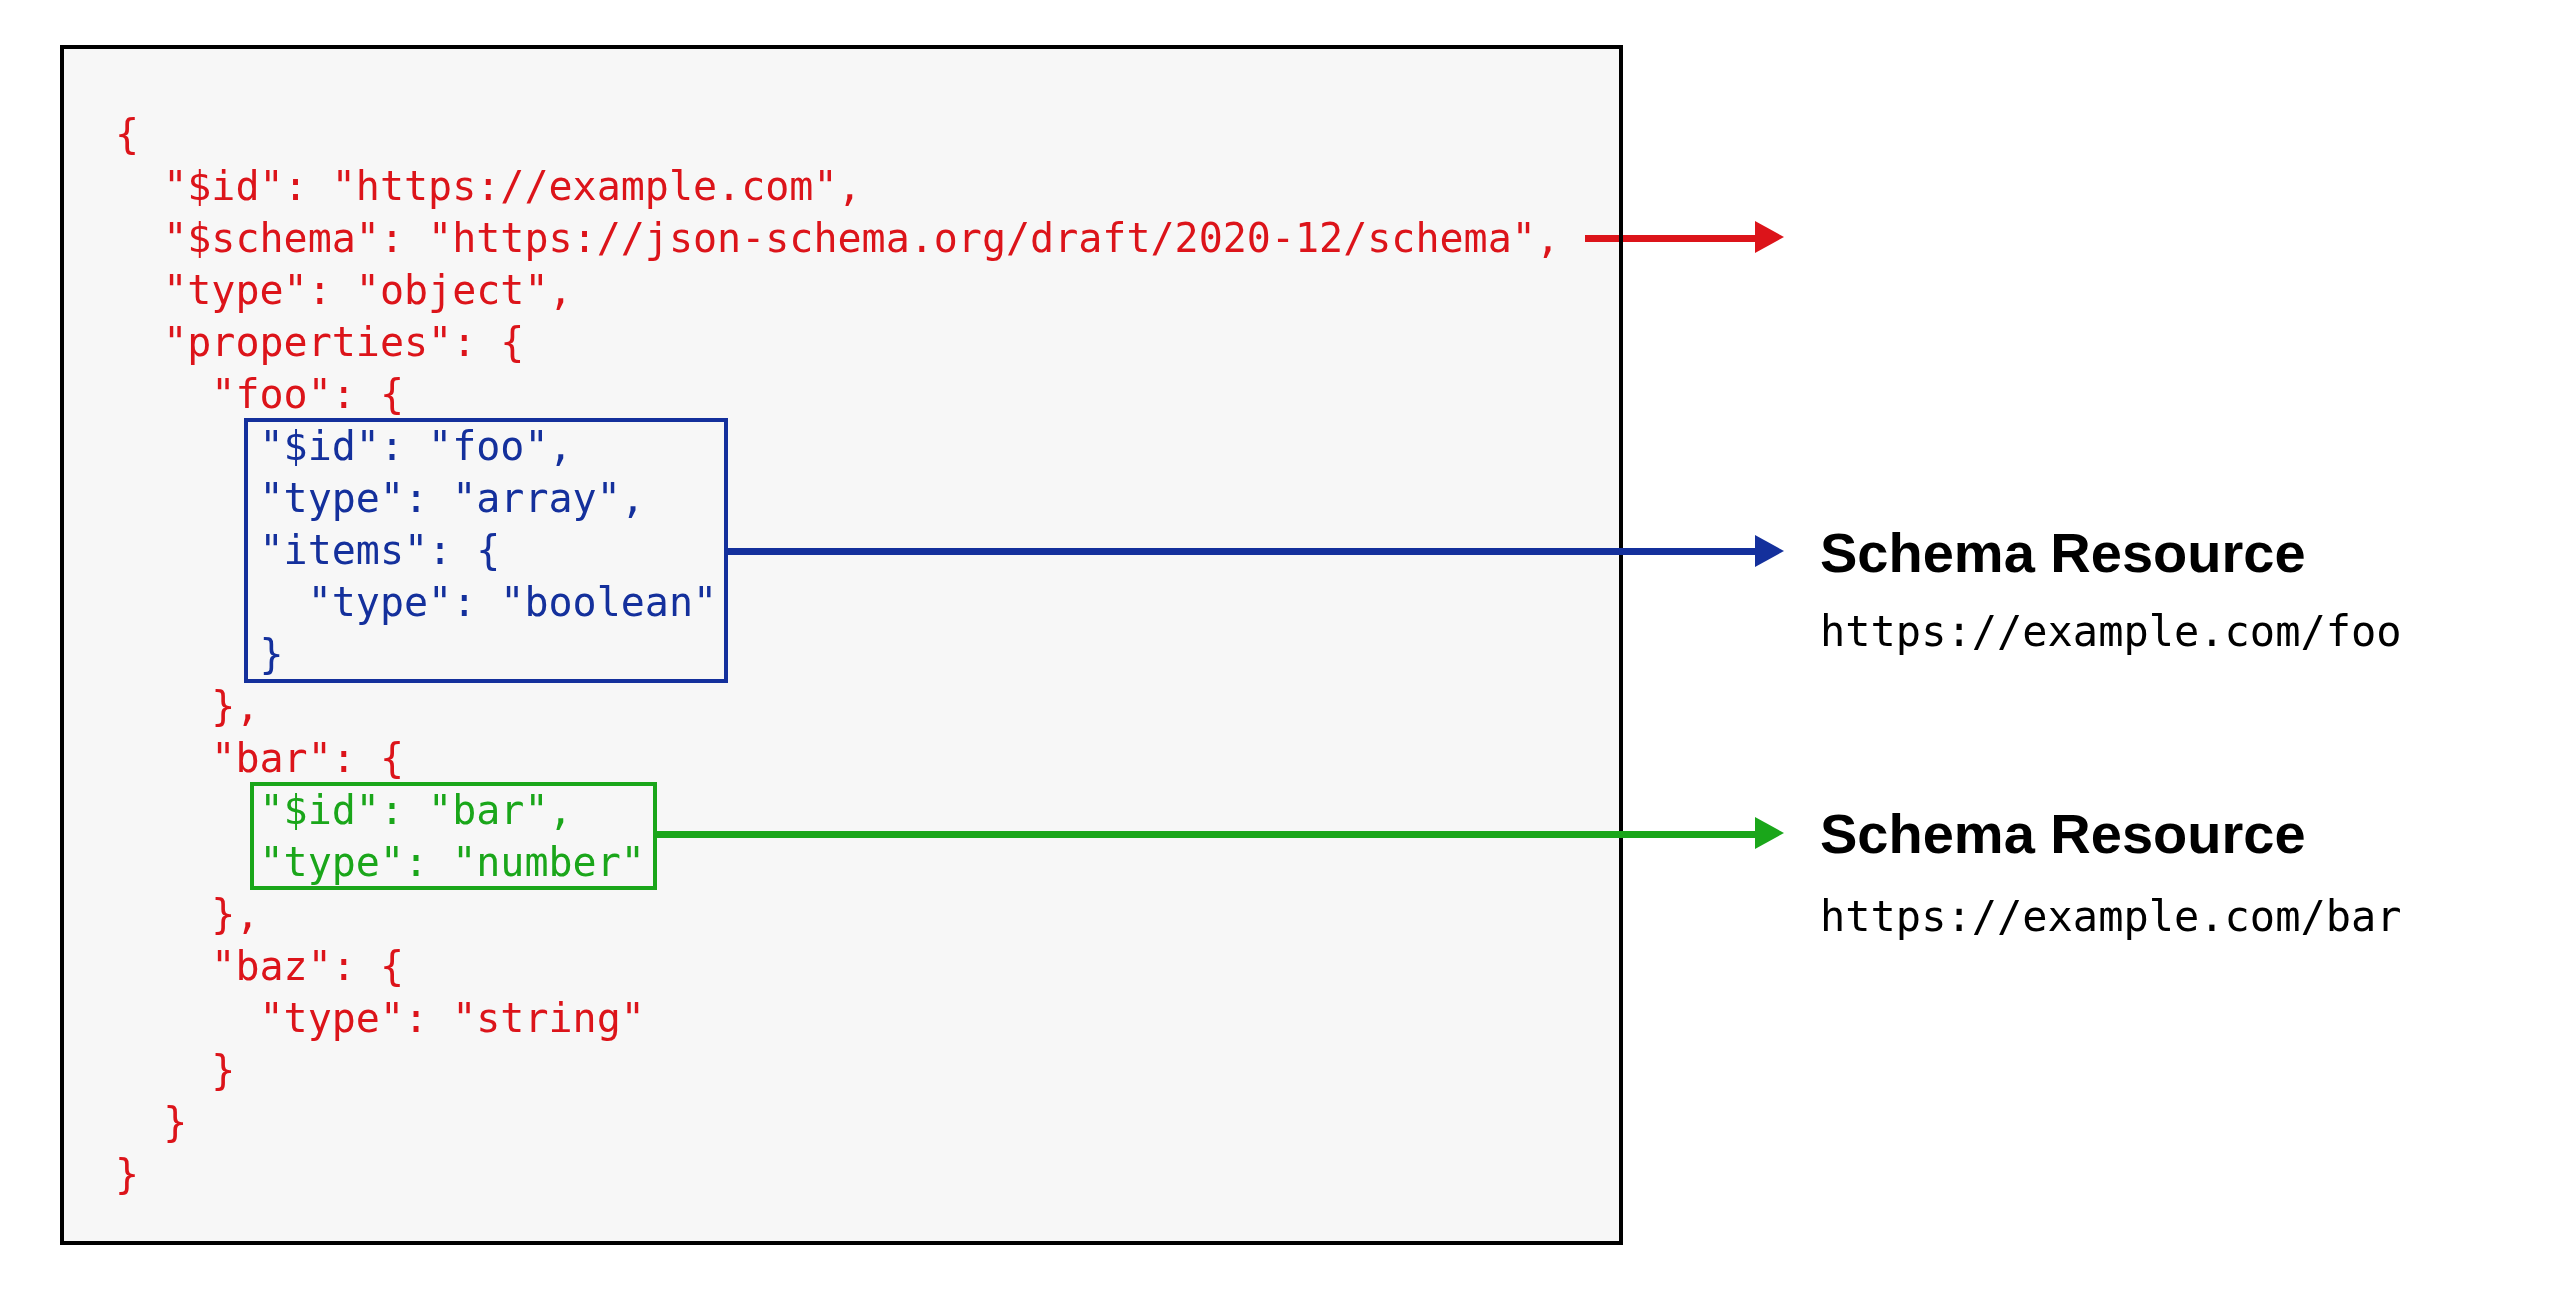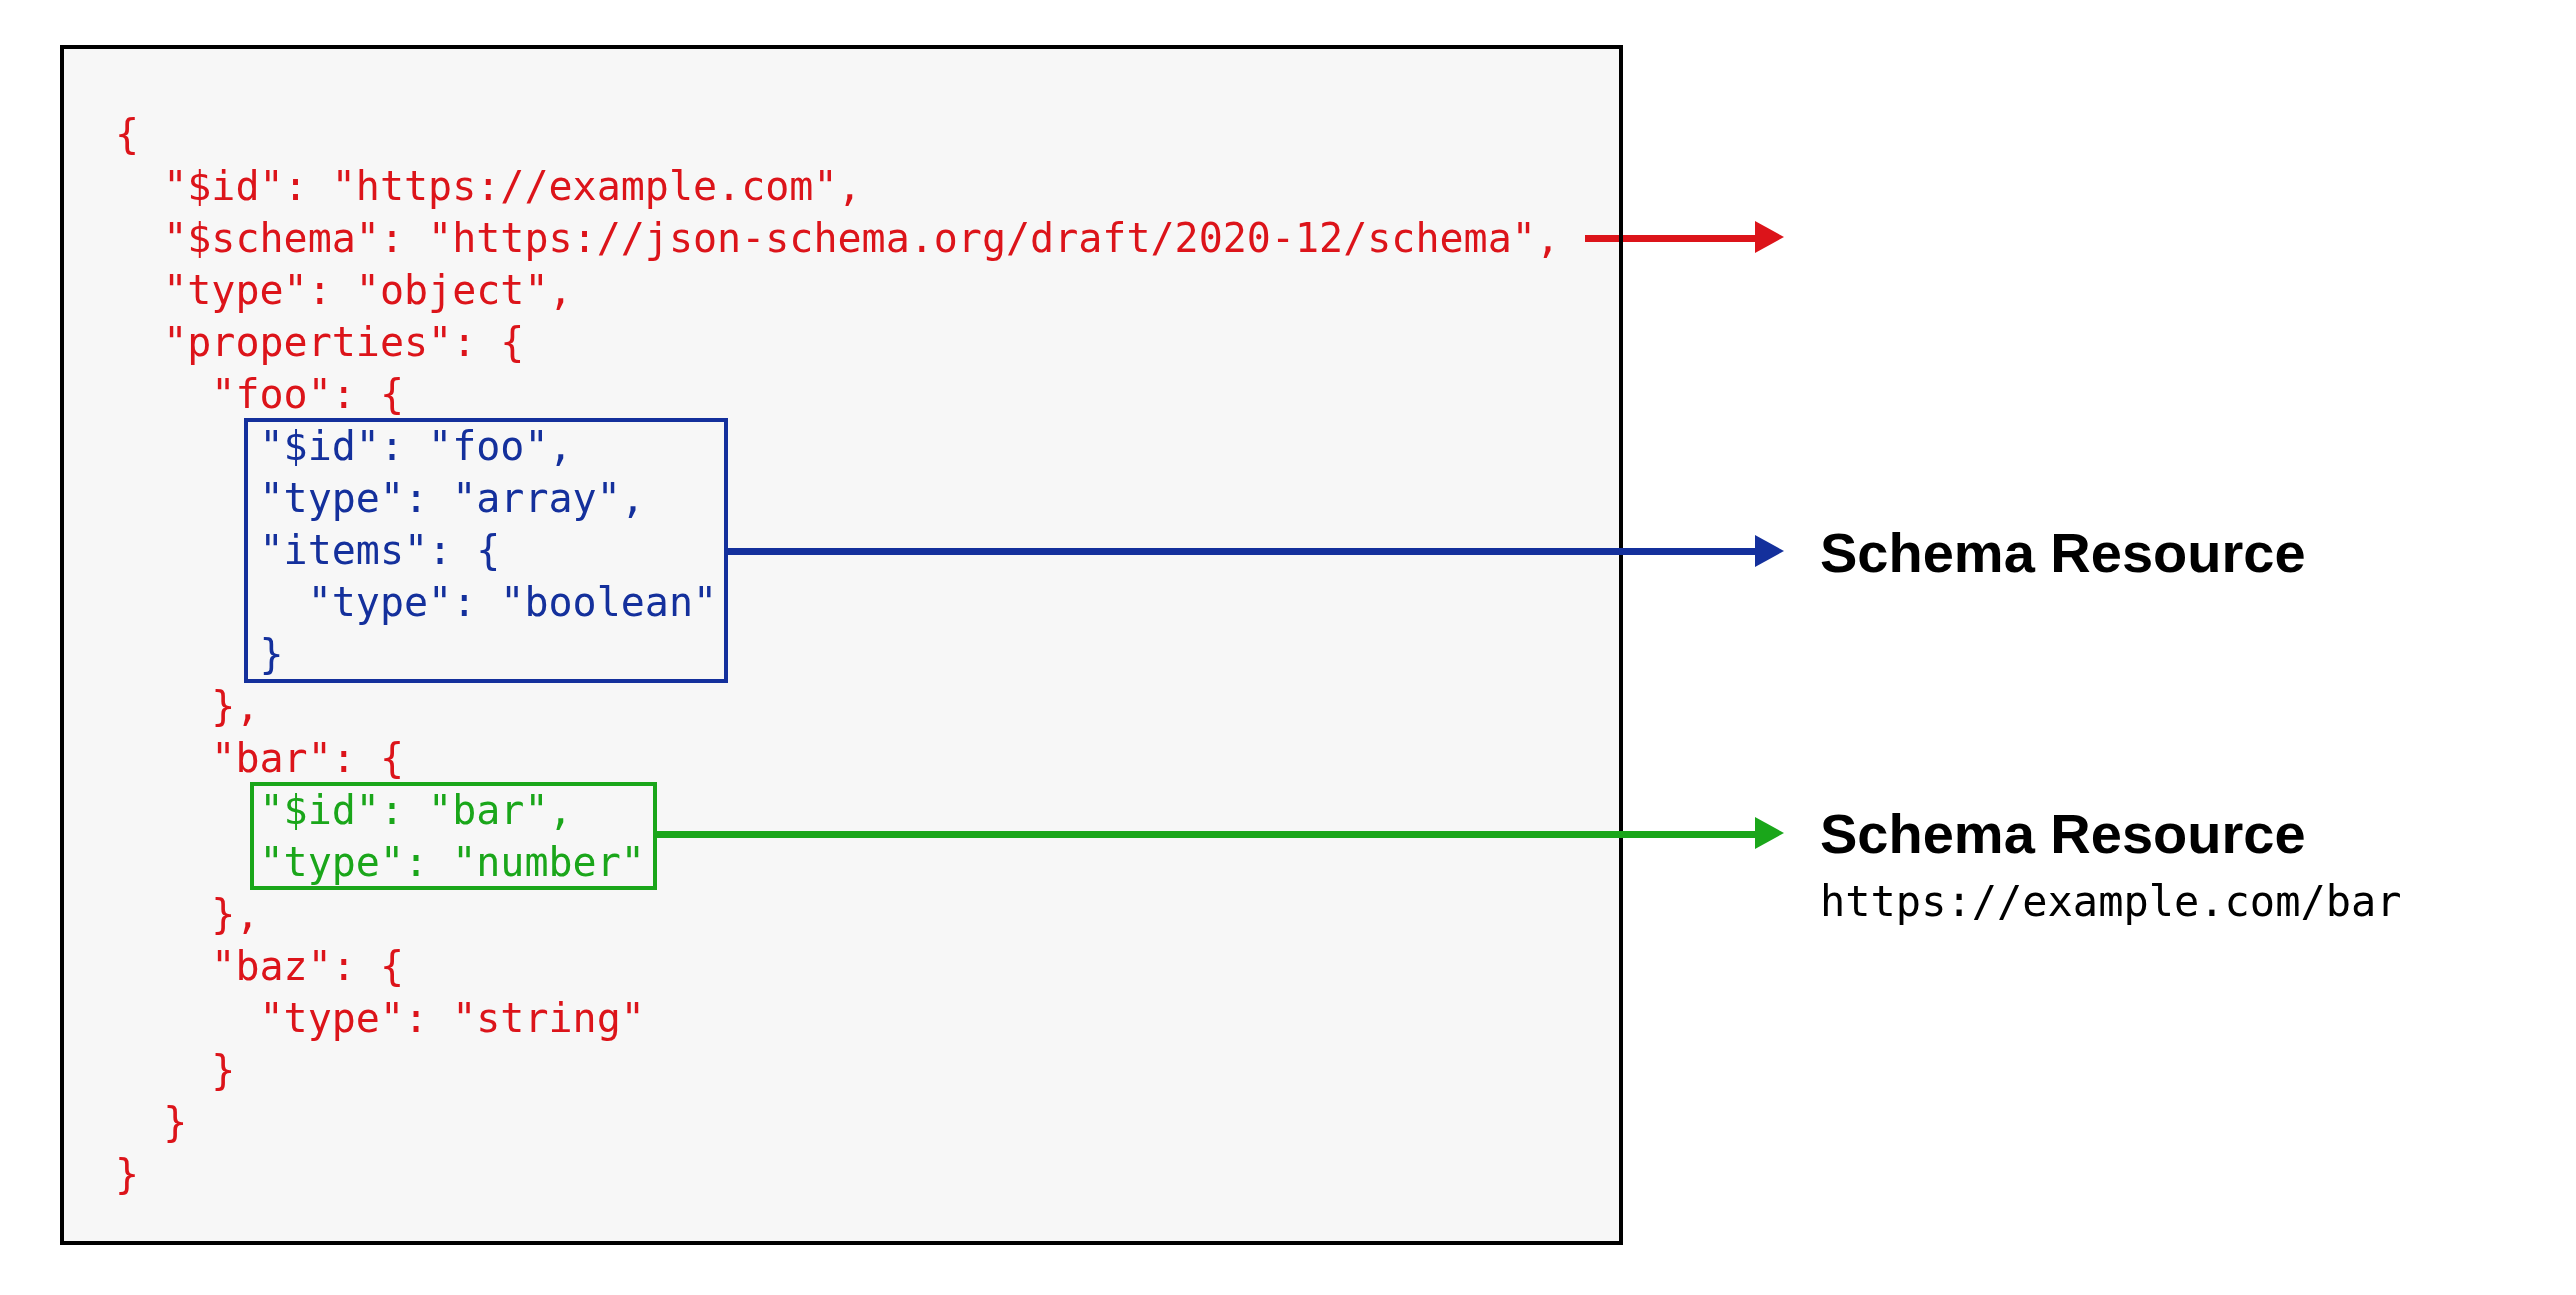--- a/index.html
+++ b/index.html
@@ -78,21 +78,21 @@
     font-size:42px;
     line-height:52px;
     color:var(--ink,#000000);
     white-space:nowrap;
   }
   .annot-1{top:206px;}
   .annot-1 .annot-url{margin-top:20px;}
   .annot-2{top:520px;}
   .annot-2 .annot-url{margin-top:21px;}
   .annot-3{top:801px;}
-  .annot-3 .annot-url{margin-top:10px;}
+  .annot-3 .annot-url{margin-top:25px;}
 </style>
 </head>
 <body>
 
 <div class="canvas">
 
   <div class="schema-box"></div>
 
   <pre class="code"><div class="code-line" style="color: rgb(220, 20, 26);">{</div><div class="code-line" style="color: rgb(220, 20, 26);">  "$id": "https://example.com",</div><div class="code-line" style="color: rgb(220, 20, 26);">  "$schema": "https://json-schema.org/draft/2020-12/schema",</div><div class="code-line" style="color: rgb(220, 20, 26);">  "type": "object",</div><div class="code-line" style="color: rgb(220, 20, 26);">  "properties": {</div><div class="code-line" style="color: rgb(220, 20, 26);">    "foo": {</div><div class="code-line" style="color: rgb(20, 48, 156);">      "$id": "foo",</div><div class="code-line" style="color: rgb(20, 48, 156);">      "type": "array",</div><div class="code-line" style="color: rgb(20, 48, 156);">      "items": {</div><div class="code-line" style="color: rgb(20, 48, 156);">        "type": "boolean"</div><div class="code-line" style="color: rgb(20, 48, 156);">      }</div><div class="code-line" style="color: rgb(220, 20, 26);">    },</div><div class="code-line" style="color: rgb(220, 20, 26);">    "bar": {</div><div class="code-line" style="color: rgb(26, 166, 26);">      "$id": "bar",</div><div class="code-line" style="color: rgb(26, 166, 26);">      "type": "number"</div><div class="code-line" style="color: rgb(220, 20, 26);">    },</div><div class="code-line" style="color: rgb(220, 20, 26);">    "baz": {</div><div class="code-line" style="color: rgb(220, 20, 26);">      "type": "string"</div><div class="code-line" style="color: rgb(220, 20, 26);">    }</div><div class="code-line" style="color: rgb(220, 20, 26);">  }</div><div class="code-line" style="color: rgb(220, 20, 26);">}</div></pre>
 
@@ -111,20 +111,21 @@
   </div>
 
   <div class="arrow arrow-bar">
     <div class="shaft" style="background-color: rgb(26, 166, 26);"></div>
     <div class="head" style="border-left-color: rgb(26, 166, 26);"></div>
   </div>
 
 
   <div class="annot annot-2">
     <div class="annot-title">Schema Resource</div>
+    <div class="annot-url">https://example.com/foo</div>
   </div>
 
   <div class="annot annot-3">
     <div class="annot-title">Schema Resource</div>
     <div class="annot-url">https://example.com/bar</div>
   </div>
 
 </div>
 
 

